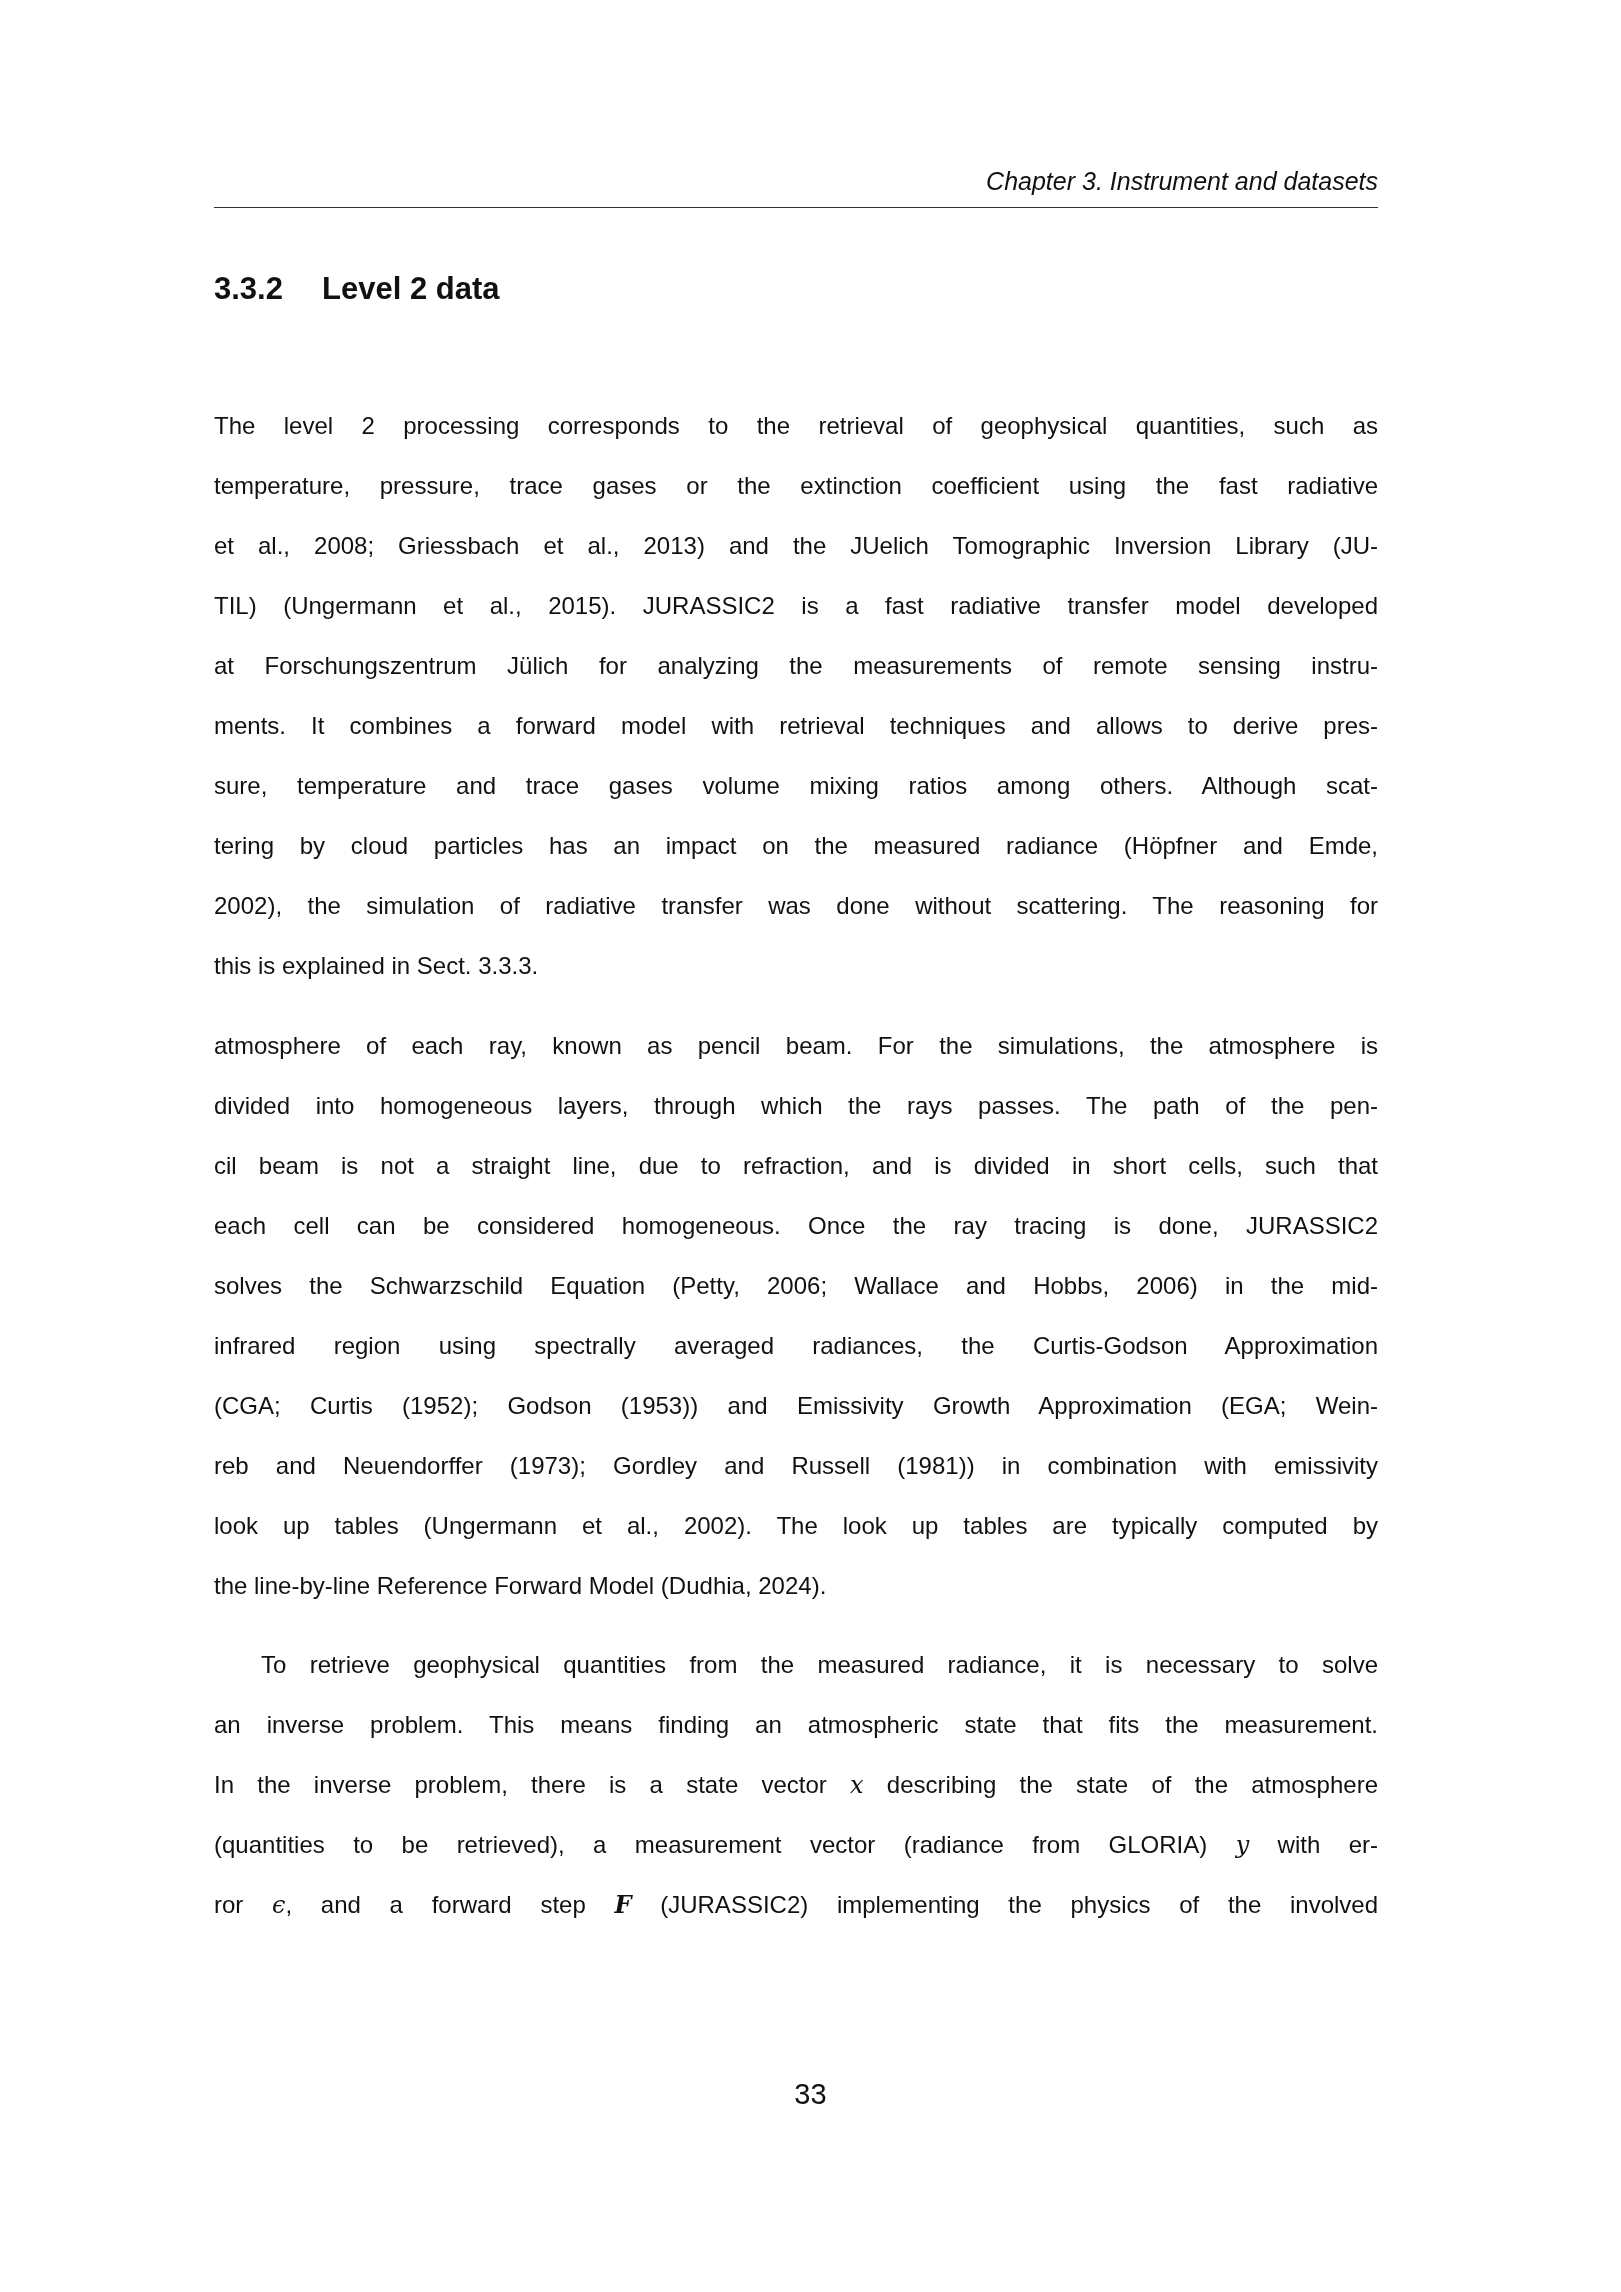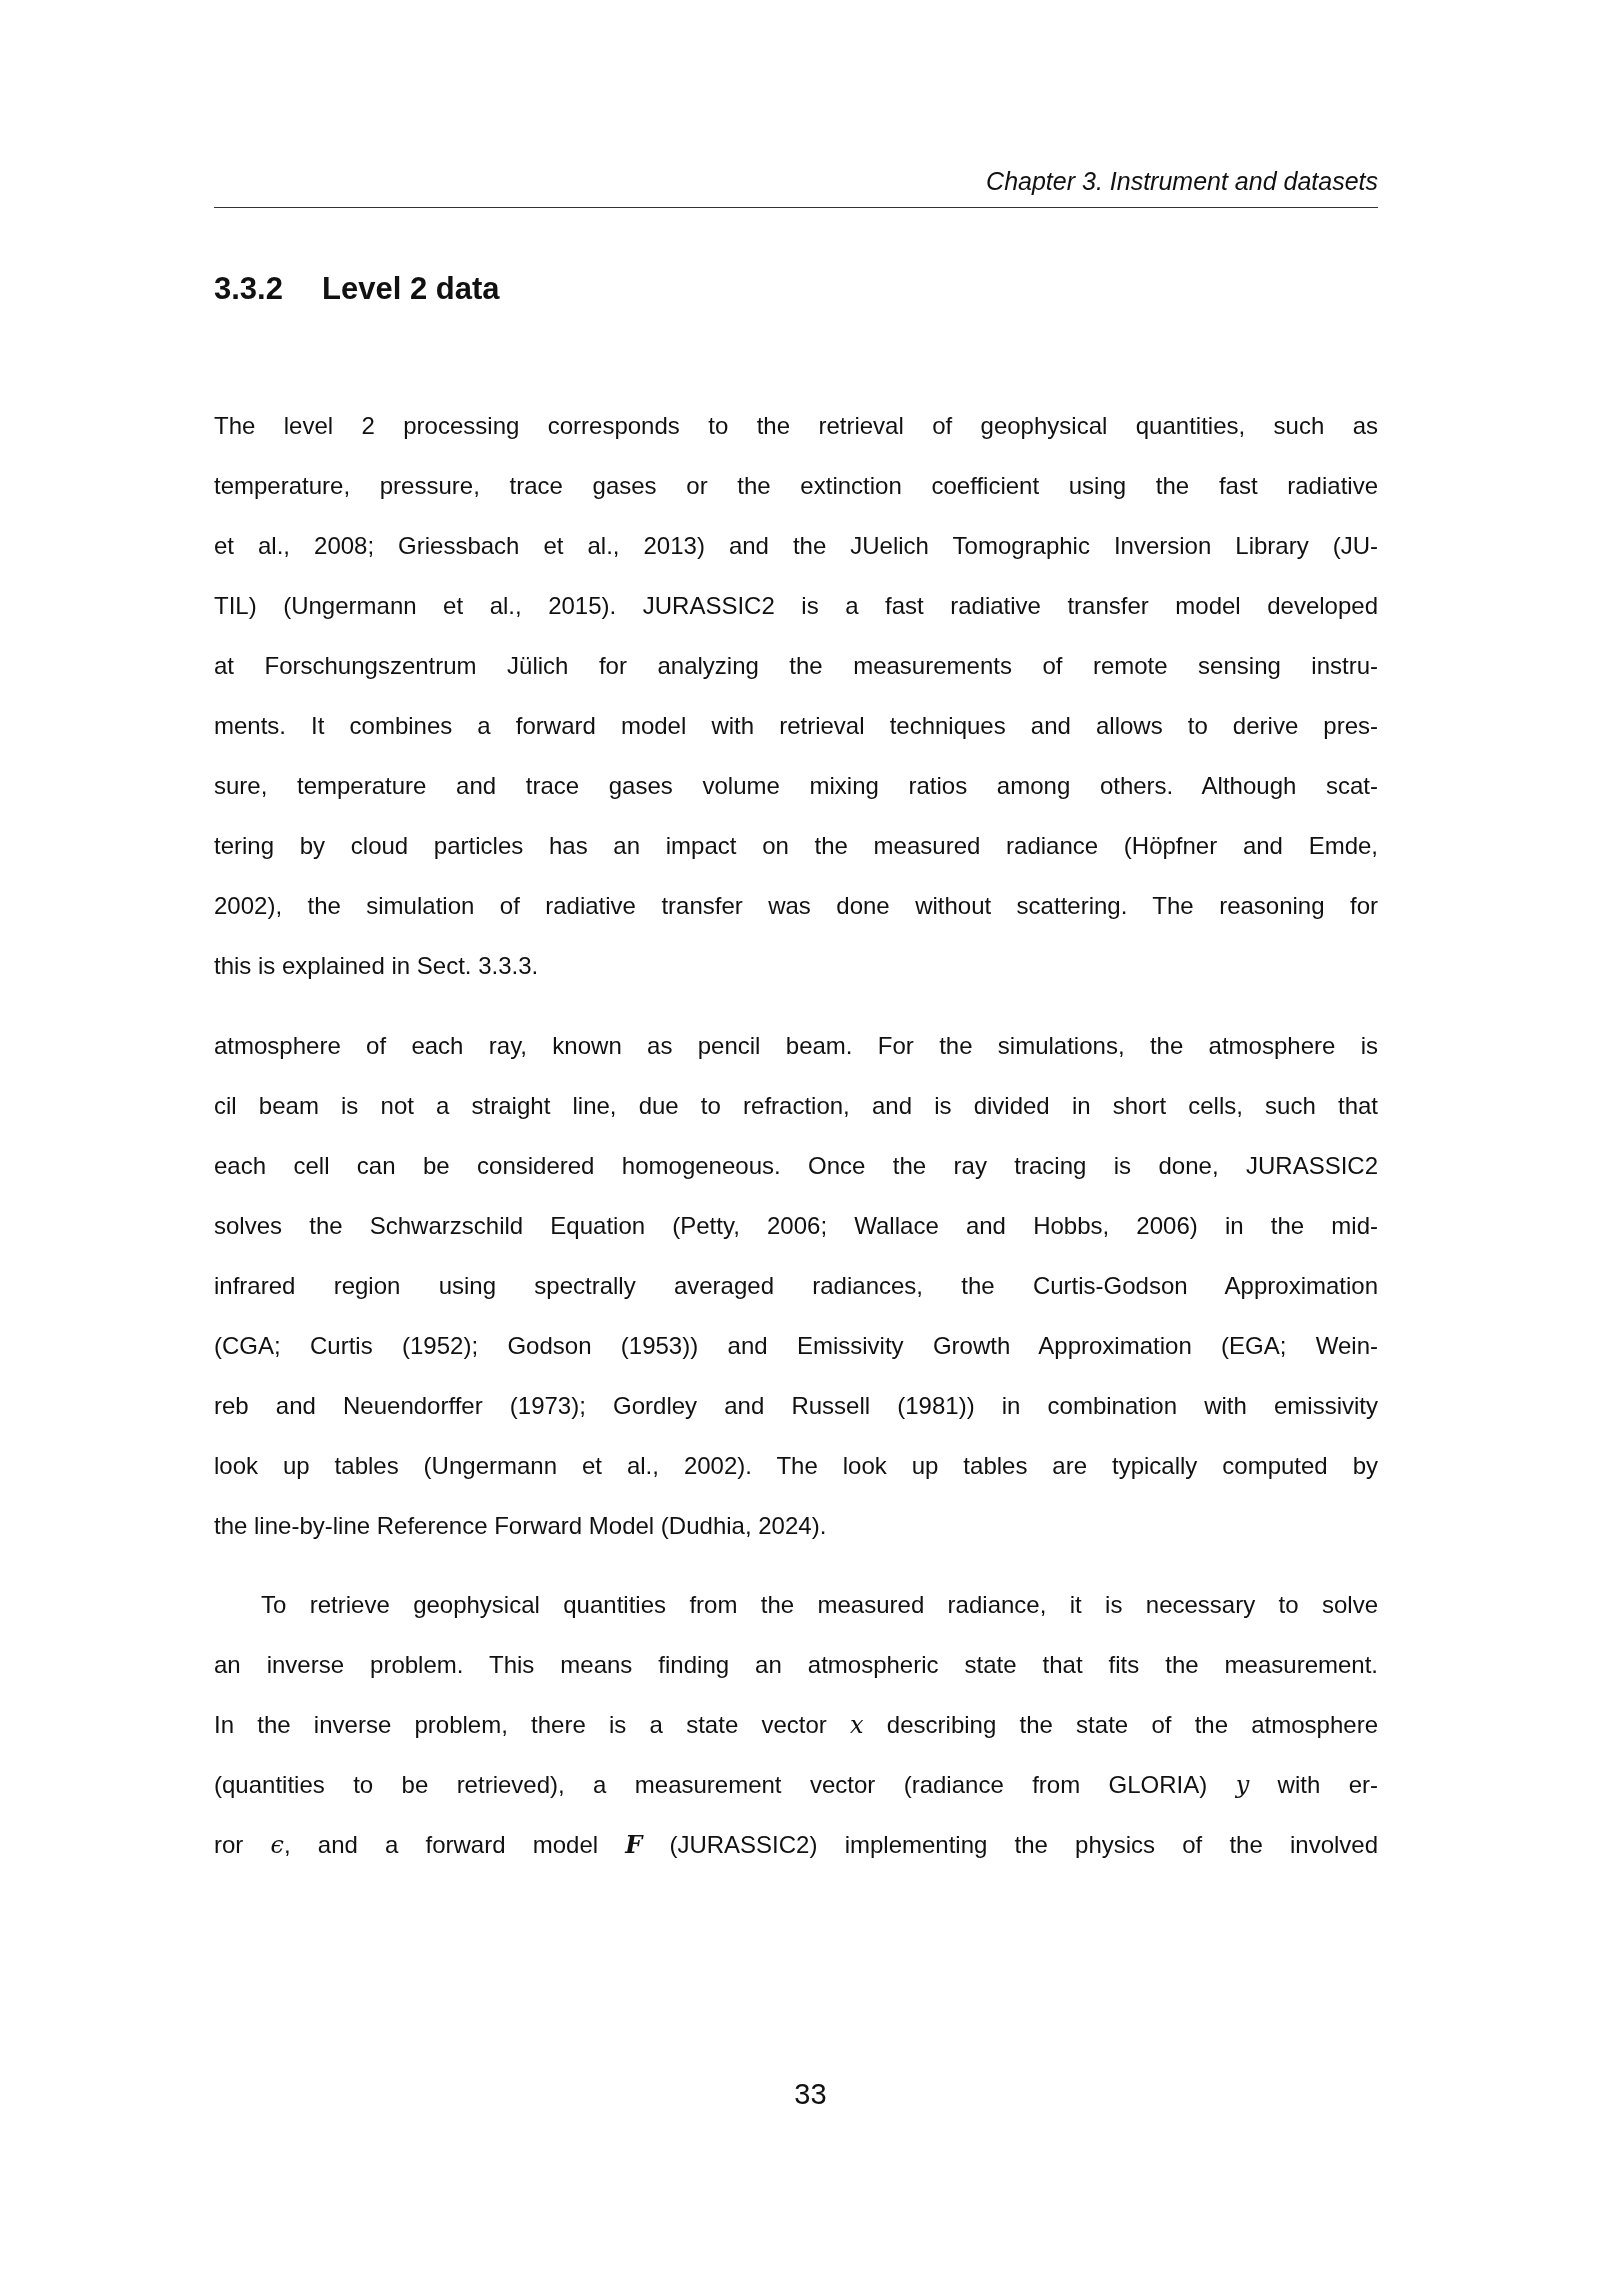--- a/index.html
+++ b/index.html
@@ -37,32 +37,33 @@
     <span class="line">TIL) (Ungermann et al., 2015).  JURASSIC2 is a fast radiative transfer model developed</span>
     <span class="line">at Forschungszentrum Jülich for analyzing the measurements of remote sensing instru-</span>
     <span class="line">ments.  It combines a forward model with retrieval techniques and allows to derive pres-</span>
     <span class="line">sure, temperature and trace gases volume mixing ratios among others.  Although scat-</span>
     <span class="line">tering by cloud particles has an impact on the measured radiance (Höpfner and Emde,</span>
     <span class="line">2002), the simulation of radiative transfer was done without scattering. The reasoning for</span>
     <span class="line last">this is explained in Sect. 3.3.3.</span>
   </div>
   <div class="para">
     <span class="line">atmosphere of each ray, known as pencil beam.  For the simulations, the atmosphere is</span>
+    <span class="line">divided into homogeneous layers, through which the rays passes.  The path of the pen-</span>
     <span class="line">cil beam is not a straight line, due to refraction, and is divided in short cells, such that</span>
     <span class="line">each cell can be considered homogeneous.  Once the ray tracing is done, JURASSIC2</span>
     <span class="line">solves the Schwarzschild Equation (Petty, 2006; Wallace and Hobbs, 2006) in the mid-</span>
     <span class="line">infrared region using spectrally averaged radiances, the Curtis-Godson Approximation</span>
     <span class="line">(CGA; Curtis (1952); Godson (1953)) and Emissivity Growth Approximation (EGA; Wein-</span>
     <span class="line">reb and Neuendorffer (1973); Gordley and Russell (1981)) in combination with emissivity</span>
     <span class="line">look up tables (Ungermann et al., 2002).  The look up tables are typically computed by</span>
     <span class="line last">the line-by-line Reference Forward Model (Dudhia, 2024).</span>
   </div>
   <div class="para">
     <span class="line indent">To retrieve geophysical quantities from the measured radiance, it is necessary to solve</span>
     <span class="line">an inverse problem. This means finding an atmospheric state that fits the measurement.</span>
     <span class="line"><span>In the inverse problem, there is a state vector </span><span class="math">x</span><span> describing the state of the atmosphere</span></span>
     <span class="line"><span>(quantities to be retrieved), a measurement vector (radiance from GLORIA) </span><span class="math">y</span><span> with er-</span></span>
-    <span class="line"><span>ror </span><span class="math">ϵ</span><span>, and a forward model </span><span class="mathb">F</span><span> (JURASSIC2) implementing the physics of the involved</span></span>
+    <span class="line"><span>ror </span><span class="math">ϵ</span><span>, and a forward step </span><span class="mathb">F</span><span> (JURASSIC2) implementing the physics of the involved</span></span>
   </div>
 </div>
 
 <div class="pagenum">33</div>
 
 
 </body></html>

